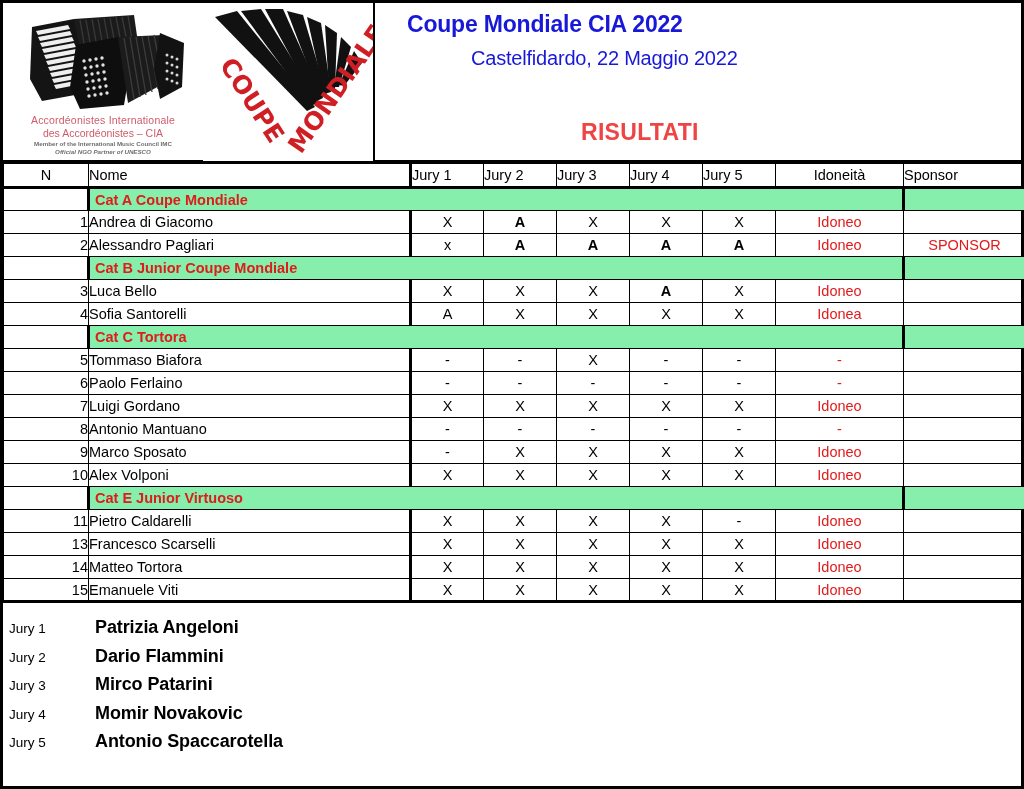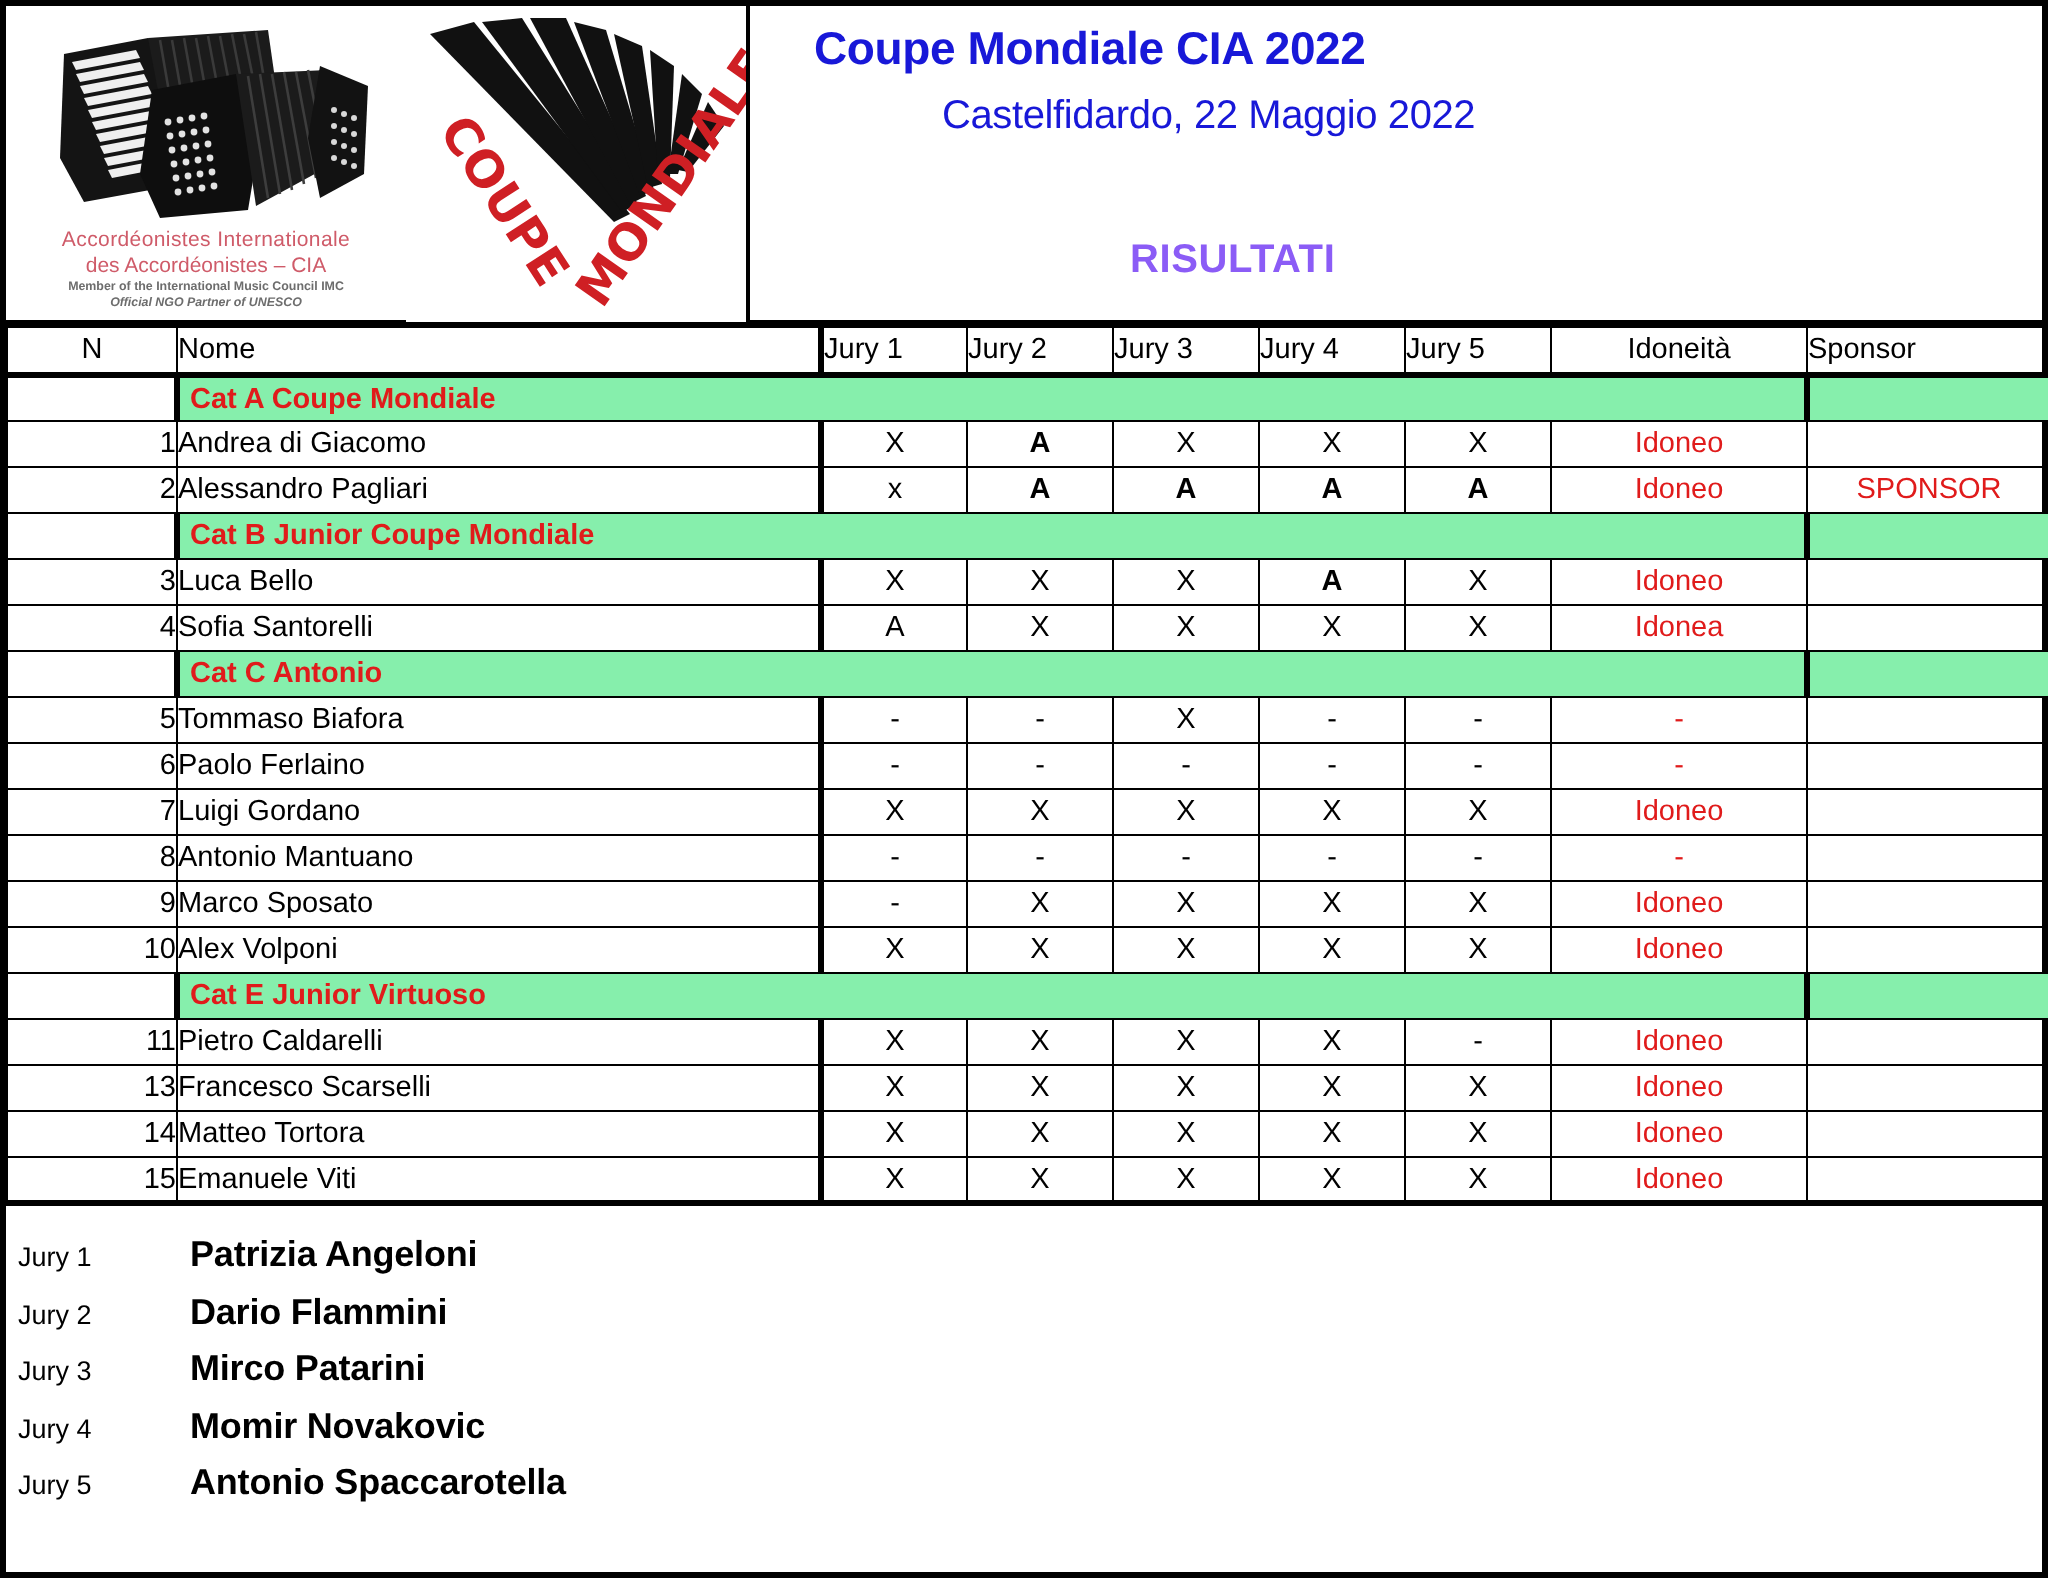--- a/index.html
+++ b/index.html
@@ -98,25 +98,25 @@
   .sub-title {
     position: absolute;
     left: 96px;
     top: 44px;
     font-size: 20px;
     color: #1818d8;
     letter-spacing: -0.2px;
   }
   .risultati {
     position: absolute;
-    left: 190px;
+    left: 206px;
     top: 116px;
-    font-size: 20px;
+    font-size: 23px;
     font-weight: bold;
-    color: #8b5cf6;
+    color: #ef4444;
     letter-spacing: 0.3px;
   }
 
   
   table.results {
     border-collapse: collapse;
     table-layout: fixed;
     width: 1018px;
     font-family: "Liberation Sans", sans-serif;
   }
@@ -422,21 +422,21 @@
           <td class="d-jury first">A</td>
           <td class="d-jury">X</td>
           <td class="d-jury">X</td>
           <td class="d-jury">X</td>
           <td class="d-jury">X</td>
           <td class="d-idon">Idonea</td>
           <td class="d-spon"></td>
         </tr>
         <tr class="cat">
           <td class="cat-n"></td>
-          <td class="cat-label">Cat C Antonio</td>
+          <td class="cat-label">Cat C Tortora</td>
           <td class="cat-fill"></td>
           <td class="cat-fill"></td>
           <td class="cat-fill"></td>
           <td class="cat-fill"></td>
           <td class="cat-fill"></td>
           <td class="cat-fill"></td>
           <td class="cat-fill sponsorcell"></td>
         </tr>
         <tr>
           <td class="d-n">5</td>

